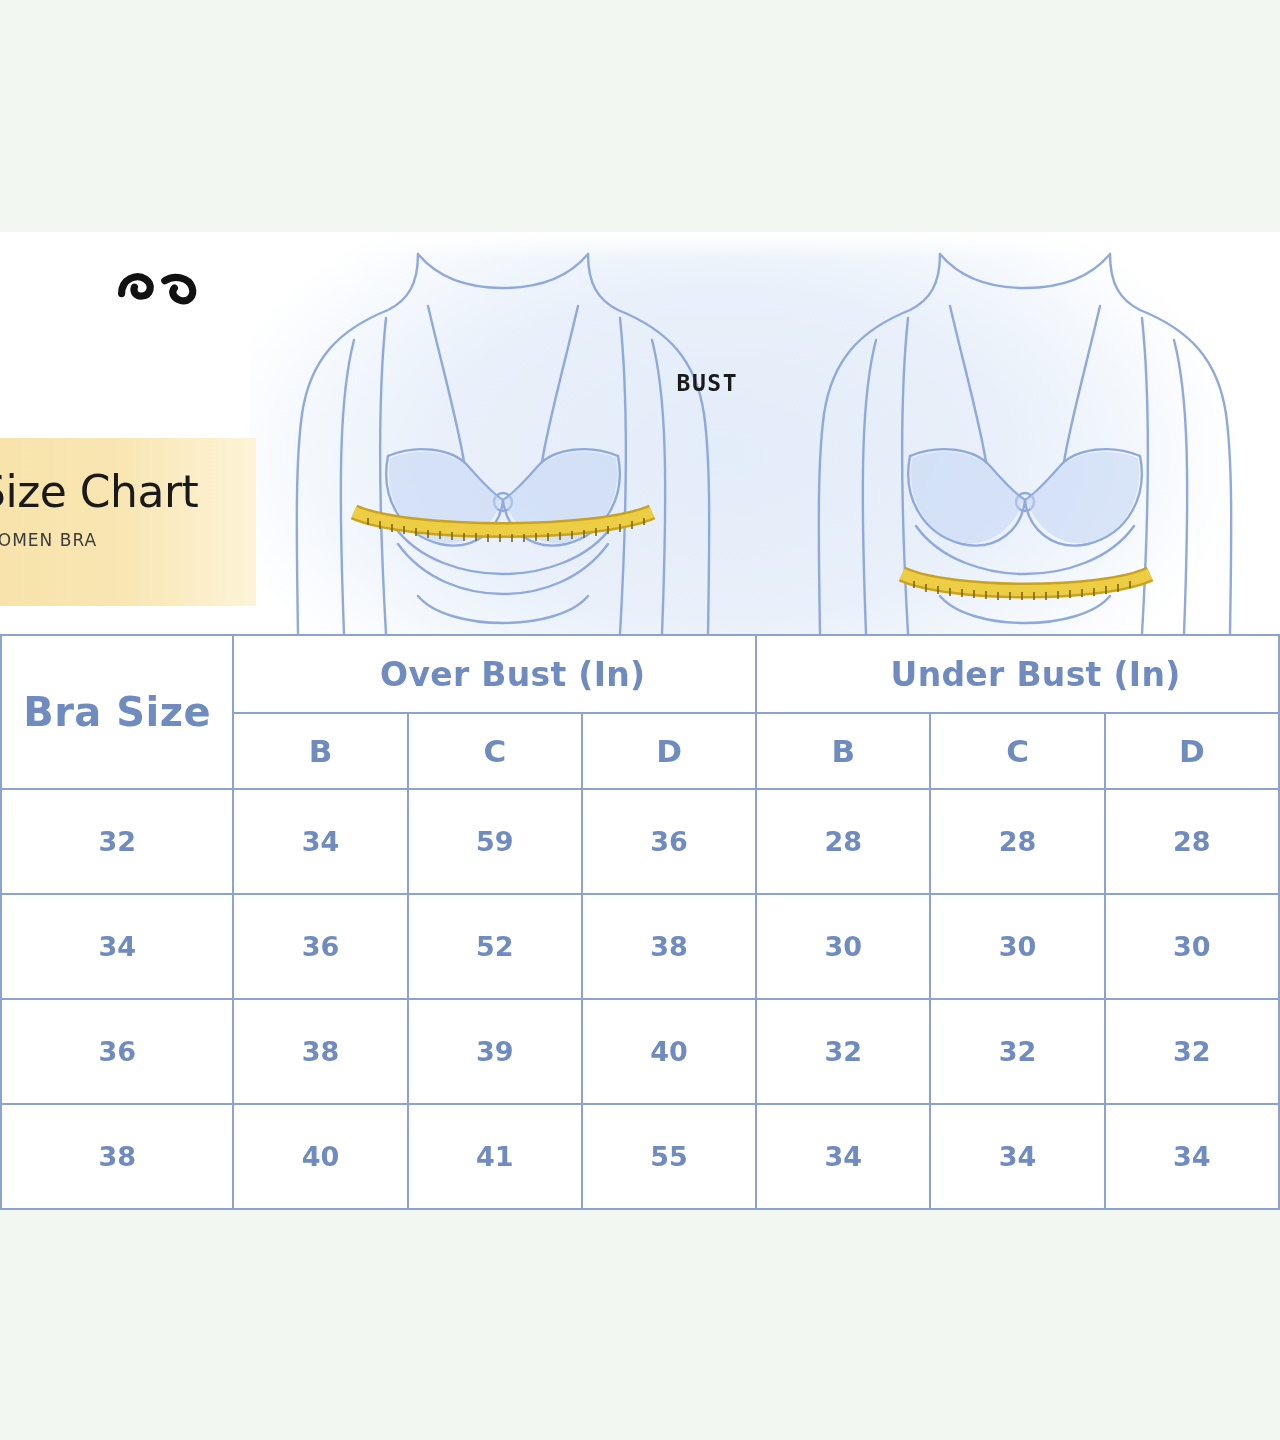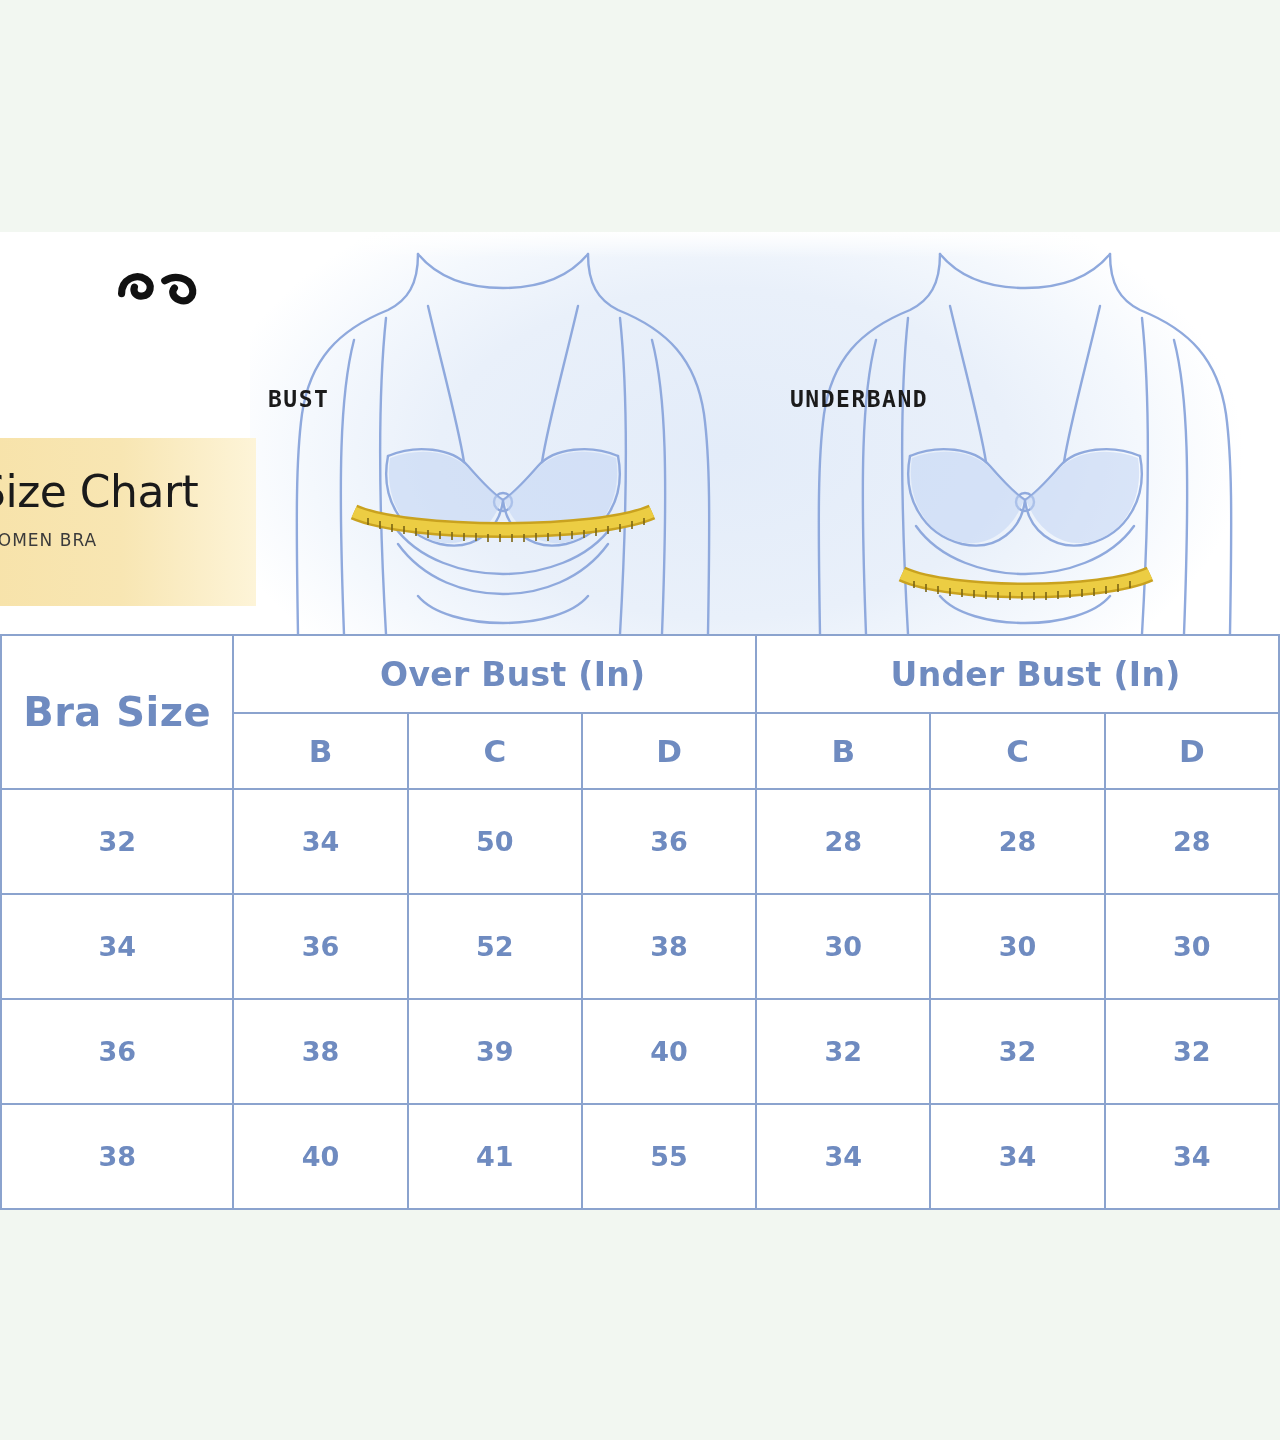--- a/index.html
+++ b/index.html
@@ -115,23 +115,23 @@
     position: absolute;
     top: 12px;
     width: 470px;
     height: 390px;
   }
   .torso-left  { left: 268px; }
   .torso-right { left: 790px; }
 
   .torso-label {
     position: absolute;
-    top: 142px;
+    top: 126px;
     width: 100%;
-    text-align: left;
+    text-align: right;
     font-family: "DejaVu Sans Mono", monospace;
     font-weight: bold;
     font-size: 23px;
     letter-spacing: 1.5px;
     color: #1b1b1b;
   }
 
   
   .table-wrap {
     position: absolute;
@@ -300,21 +300,20 @@
             <path d="M268 347 v8"></path>
               <path d="M280 346 v8"></path>
               <path d="M292 345 v8"></path>
               <path d="M304 344 v8"></path>
             <path d="M316 342 v8"></path>
               <path d="M328 340 v8"></path>
               <path d="M340 337 v7"></path>
           </g>
         </g>
       </svg>
-      <div class="torso-label">UNDERBAND</div>
     </div>
   </div>
 
   <div class="brand">
     <svg class="brand-mark" viewBox="0 0 120 46">
       <path d="M12 30 C12 12 30 4 42 12 C52 19 48 32 38 33 C30 34 26 28 28 22" fill="none" stroke="#111111" stroke-width="9" stroke-linecap="round"></path>
       <path d="M66 14 C78 6 96 10 100 22 C104 34 94 42 84 38 C76 35 74 28 78 23" fill="none" stroke="#111111" stroke-width="9" stroke-linecap="round"></path>
     </svg>
   </div>
 
@@ -346,21 +345,21 @@
           <th class="cup">D</th>
           <th class="cup">B</th>
           <th class="cup">C</th>
           <th class="cup">D</th>
         </tr>
       </thead>
       <tbody>
         <tr>
           <td class="val">32</td>
           <td class="val">34</td>
-          <td class="val">50</td>
+          <td class="val">59</td>
           <td class="val">36</td>
           <td class="val">28</td>
           <td class="val">28</td>
           <td class="val">28</td>
         </tr>
         <tr>
           <td class="val">34</td>
           <td class="val">36</td>
           <td class="val">52</td>
           <td class="val">38</td>

